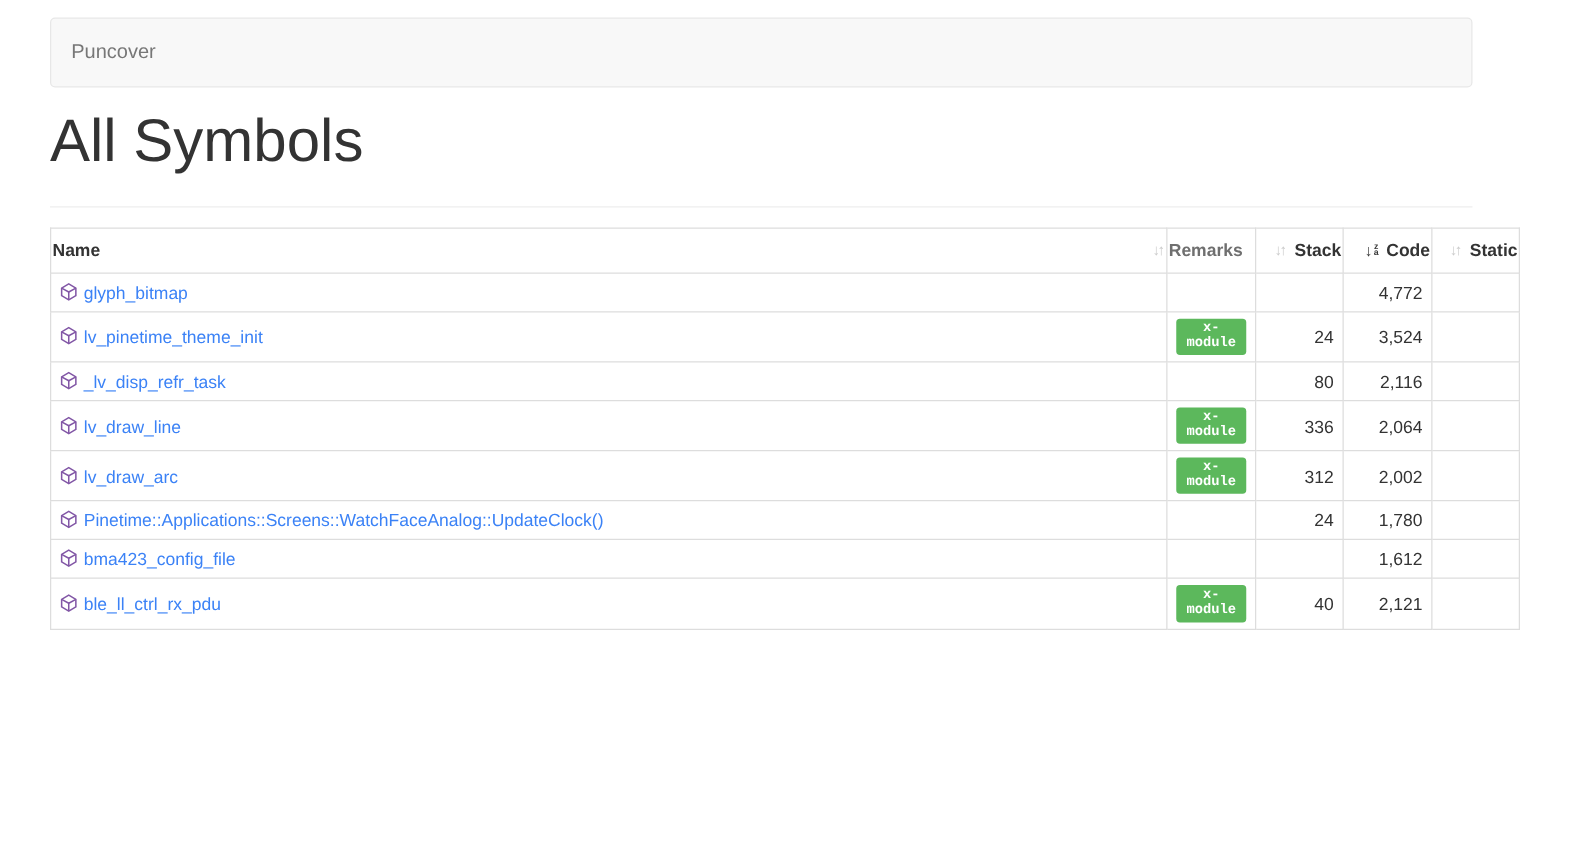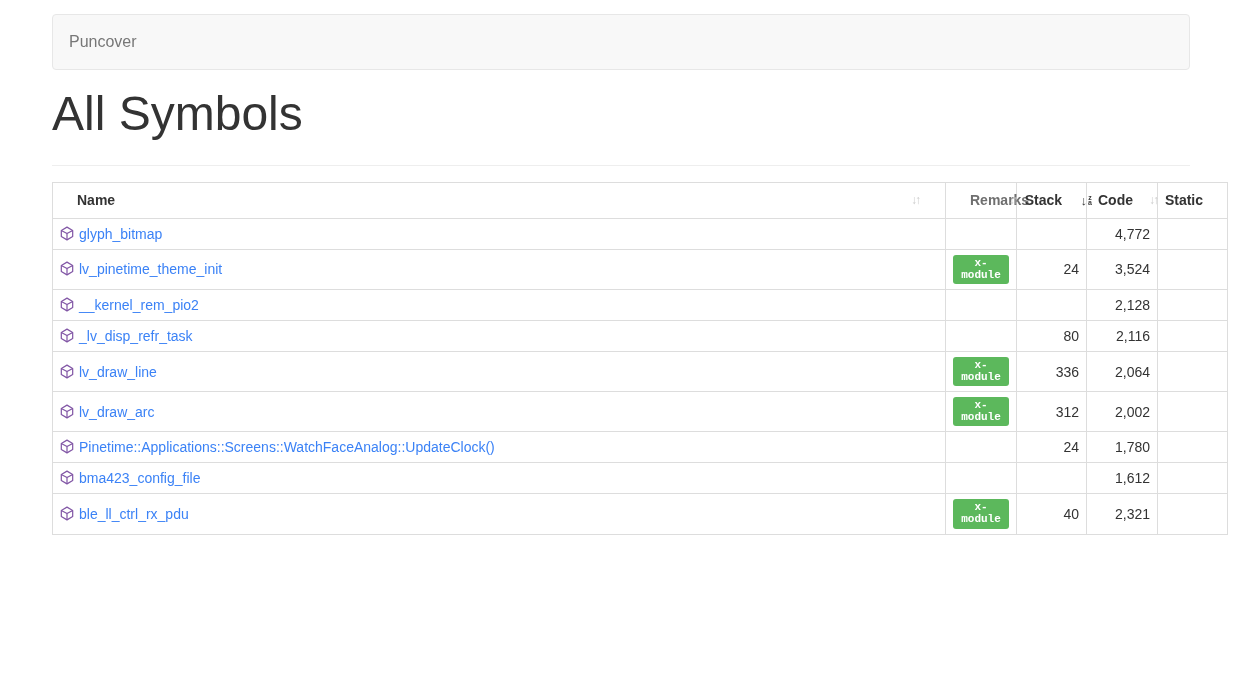--- a/index.html
+++ b/index.html
@@ -4,21 +4,21 @@
 <style>
   * { box-sizing: border-box; }
   html, body {
     margin: 0; padding: 0;
     width: 1260px; height: 694px;
     overflow: hidden;
     background: #fff;
     font-family: "Liberation Sans", sans-serif;
     color: #333;
   }
-  .container { margin-left: 52px; width: 1180px; }
+  .container { margin-left: 40px; width: 1180px; }
 
   
   .navbar {
     margin-top: 14px;
     width: 1138px; height: 56px;
     background: #f8f8f8;
     border: 1px solid #e7e7e7;
     border-radius: 4px;
     display: flex; align-items: center;
   }
@@ -51,21 +51,21 @@
     table-layout: fixed;
     width: 1175px;
     font-size: 14px;
   }
   .symbols th, .symbols td {
     border: 1px solid #ddd;
     vertical-align: middle;
   }
   .symbols thead th {
     height: 36px;
-    padding: 0 24px;
+    padding: 0 1px;
     font-weight: bold;
     color: #333;
     background: #fff;
     cursor: pointer;
   }
   .symbols thead th.not-sortable { cursor: default; color: #6f6f6f; }
   .th-inner { display: flex; align-items: center; }
   .th-inner.left  { justify-content: space-between; }
   .th-inner.right { justify-content: flex-end; gap: 6px; }
 
@@ -205,33 +205,20 @@
     </td>
     <td class="col-remarks"><span class="badge-xmodule">x-module</span></td>
     <td class="num">24</td>
     <td class="num">3,524</td>
     <td class="num"></td>
   </tr>
 
 
 
 
-  <tr>
-    <td class="col-name">
-      <svg class="cube-icon-svg" width="14" height="15" viewBox="0 0 16 17">
-        <polygon points="8,1.2 14.5,5 14.5,12 8,15.8 1.5,12 1.5,5" fill="none" stroke="#8257a6" stroke-width="1.4" stroke-linejoin="round"></polygon>
-        <polyline points="1.5,5 8,8.6 14.5,5" fill="none" stroke="#8257a6" stroke-width="1.4" stroke-linejoin="round"></polyline>
-        <line x1="8" y1="8.6" x2="8" y2="15.8" stroke="#8257a6" stroke-width="1.4"></line>
-      </svg><a class="symbol-link">__kernel_rem_pio2</a>
-    </td>
-    <td class="col-remarks"></td>
-    <td class="num"></td>
-    <td class="num">2,128</td>
-    <td class="num"></td>
-  </tr>
 
   <tr>
     <td class="col-name">
       <svg class="cube-icon-svg" width="14" height="15" viewBox="0 0 16 17">
         <polygon points="8,1.2 14.5,5 14.5,12 8,15.8 1.5,12 1.5,5" fill="none" stroke="#8257a6" stroke-width="1.4" stroke-linejoin="round"></polygon>
         <polyline points="1.5,5 8,8.6 14.5,5" fill="none" stroke="#8257a6" stroke-width="1.4" stroke-linejoin="round"></polyline>
         <line x1="8" y1="8.6" x2="8" y2="15.8" stroke="#8257a6" stroke-width="1.4"></line>
       </svg><a class="symbol-link">_lv_disp_refr_task</a>
     </td>
     <td class="col-remarks"></td>
@@ -301,20 +288,20 @@
   <tr>
     <td class="col-name">
       <svg class="cube-icon-svg" width="14" height="15" viewBox="0 0 16 17">
         <polygon points="8,1.2 14.5,5 14.5,12 8,15.8 1.5,12 1.5,5" fill="none" stroke="#8257a6" stroke-width="1.4" stroke-linejoin="round"></polygon>
         <polyline points="1.5,5 8,8.6 14.5,5" fill="none" stroke="#8257a6" stroke-width="1.4" stroke-linejoin="round"></polyline>
         <line x1="8" y1="8.6" x2="8" y2="15.8" stroke="#8257a6" stroke-width="1.4"></line>
       </svg><a class="symbol-link">ble_ll_ctrl_rx_pdu</a>
     </td>
     <td class="col-remarks"><span class="badge-xmodule">x-module</span></td>
     <td class="num">40</td>
-    <td class="num">2,321</td>
+    <td class="num">2,121</td>
     <td class="num"></td>
   </tr>
 
 </tbody>
   </table>
 
 </div>
 
 </body></html>

